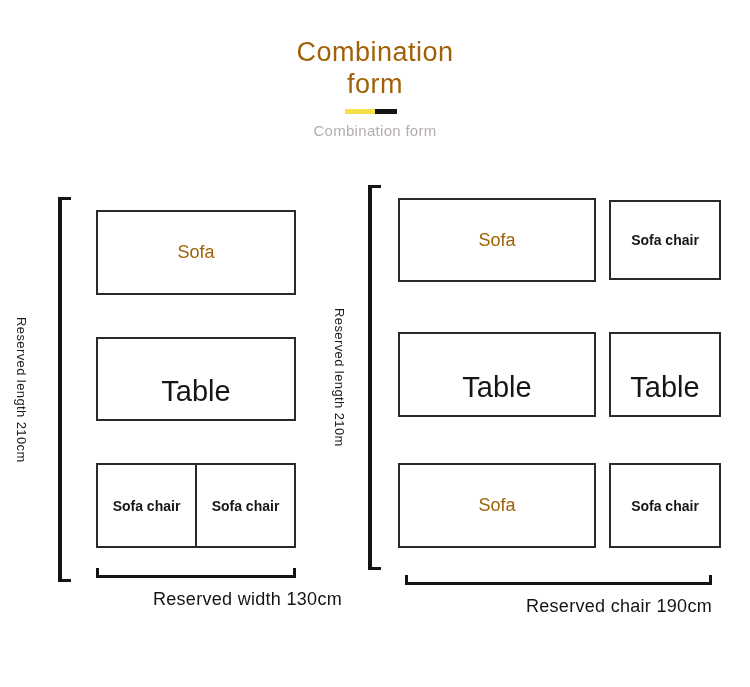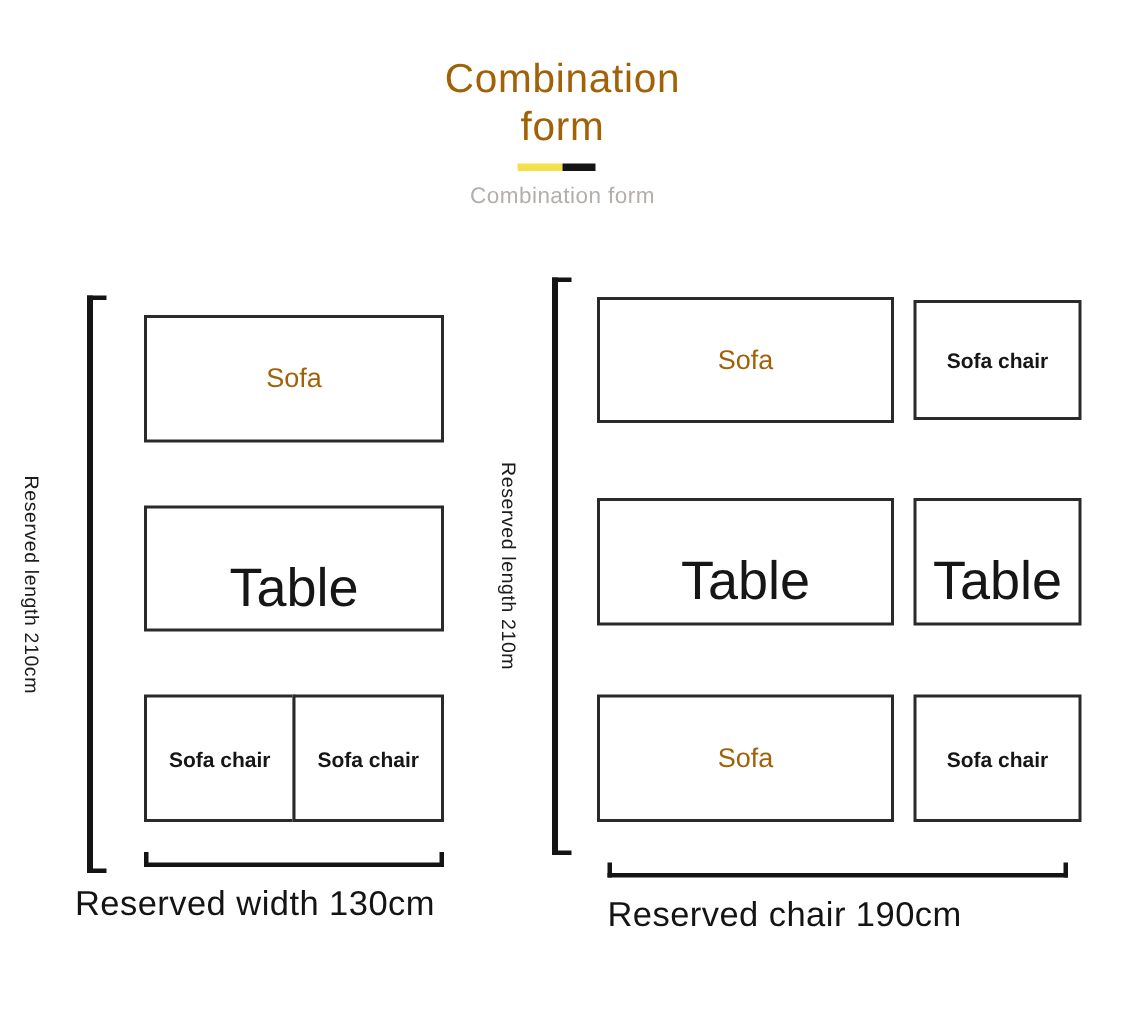--- a/index.html
+++ b/index.html
@@ -56,21 +56,21 @@
   .box {
     position: absolute;
     border: 2px solid #2a2a2a;
     background: #ffffff;
     display: flex;
     align-items: center;
     justify-content: center;
     text-align: center;
   }
   .box-label-lg { font-size: 18px; color: #a16207; }
-  .box-label-xl { font-size: 36px; color: #161616; margin-top: 25px; }
+  .box-label-xl { font-size: 29px; color: #161616; margin-top: 25px; }
   .box-label-sm { font-size: 14px; color: #161616; font-weight: bold; }
 
   .v-bracket {
     position: absolute;
     width: 13px;
     border-left: 4px solid #141414;
     border-top: 3px solid #141414;
     border-bottom: 3px solid #141414;
   }
   .h-bracket {
@@ -89,22 +89,22 @@
   }
   .v-label {
     writing-mode: vertical-rl;
     font-size: 13px;
     color: #1c1c1c;
     letter-spacing: 0.4px;
     white-space: nowrap;
   }
   .w-label {
     position: absolute;
-    text-align: left;
-    font-size: 23px;
+    text-align: right;
+    font-size: 18px;
     color: #141414;
     letter-spacing: 0.3px;
   }
 </style>
 </head>
 <body>
 
 <div class="canvas">
 
   <div class="header">

